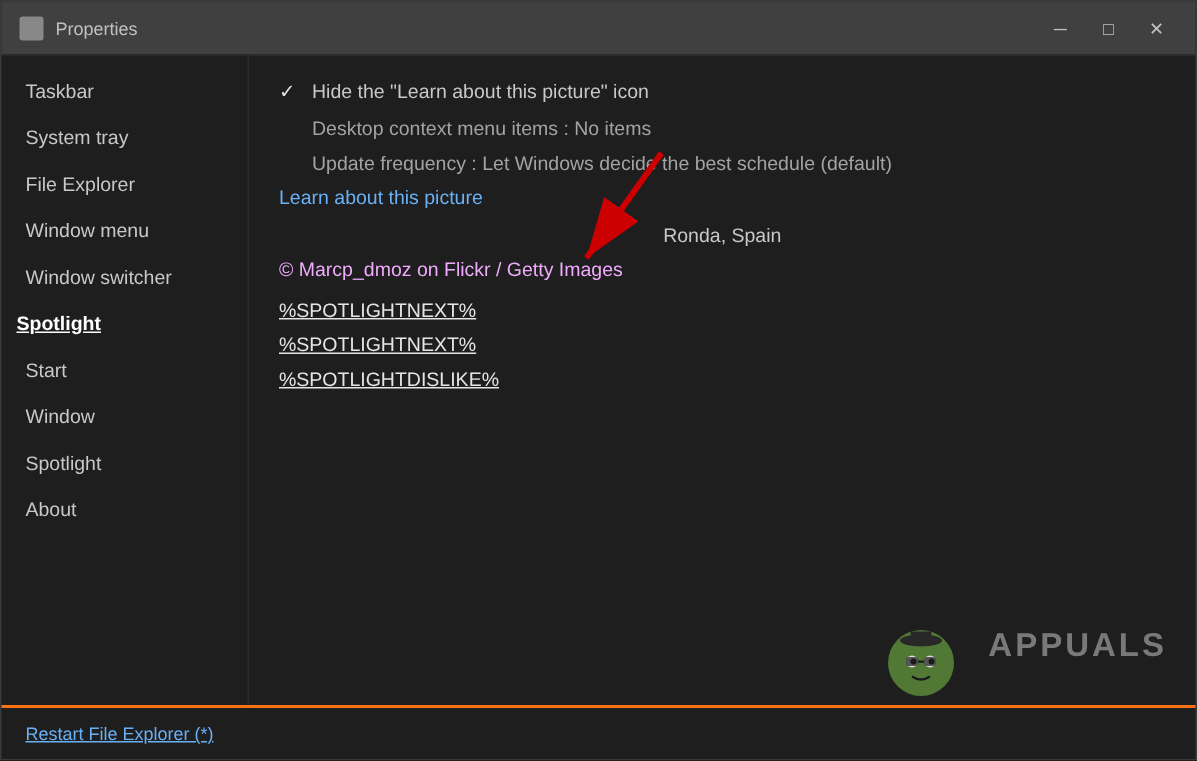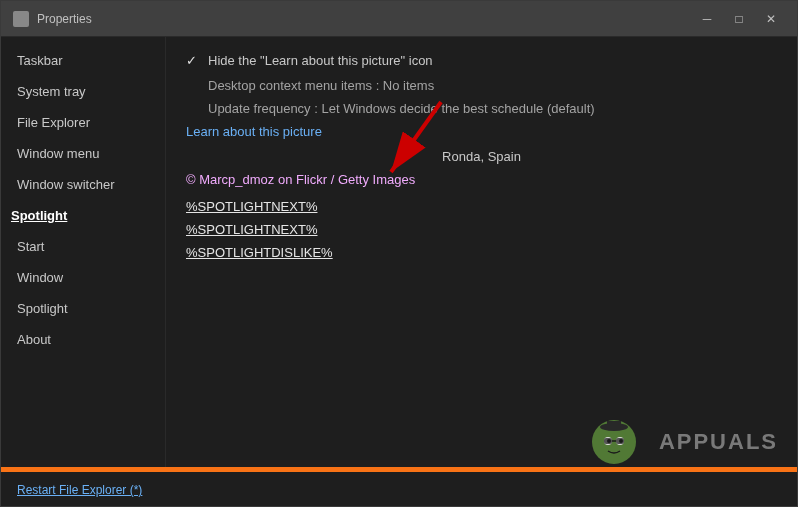--- a/index.html
+++ b/index.html
@@ -137,21 +137,21 @@
     .spotlight-link {
       color: #e5e5e5;
       text-decoration: underline;
       cursor: pointer;
       font-size: 13px;
       display: block;
       margin-bottom: 8px;
     }
     .footer {
       padding: 8px 16px;
-      border-top: 5px solid #f97316;
+      border-top: 2px solid #f97316;
     }
     .footer-link {
       color: #6ab0f5;
       text-decoration: underline;
       cursor: pointer;
       font-size: 12px;
     }
     
     .arrow-overlay {
       position: absolute;
@@ -163,21 +163,21 @@
     .arrow-svg {
       width: 80px;
       height: 90px;
     }
     
     .appuals-watermark {
       position: absolute;
       bottom: 40px;
       right: 20px;
       display: flex;
-      align-items: center;
+      align-items: flex-start;
       gap: 20px;
       opacity: 0.85;
     }
     .appuals-logo {
       width: 50px;
       height: 50px;
     }
     .appuals-text {
       font-size: 22px;
       font-weight: bold;

